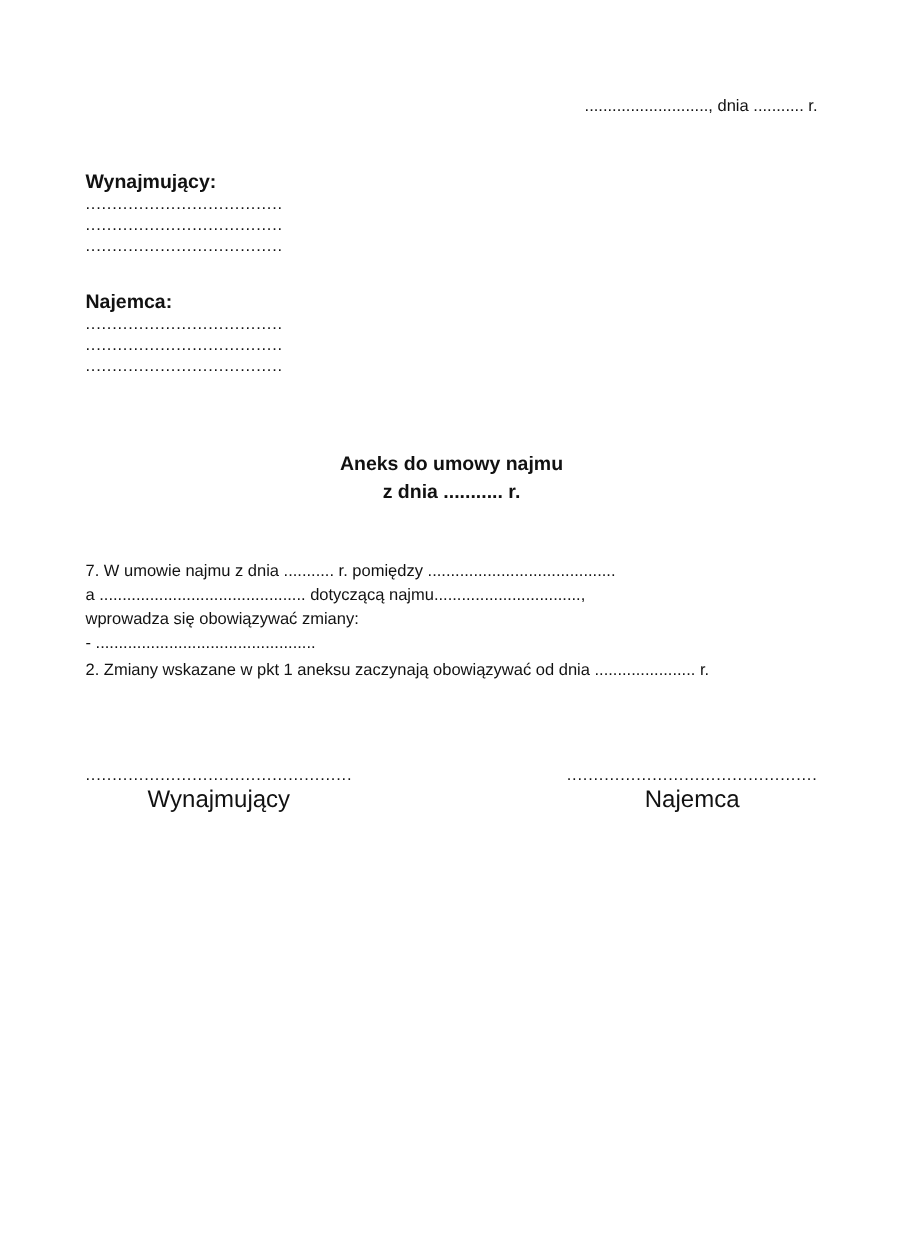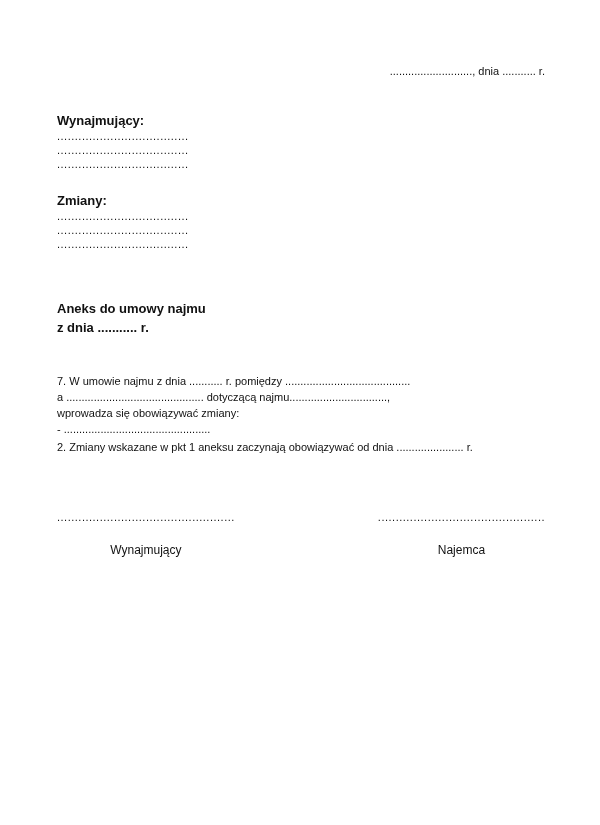--- a/index.html
+++ b/index.html
@@ -28,20 +28,21 @@
     line-height: 16px;
   }
   .dotted-line {
     font-size: 11px;
     line-height: 14px;
     letter-spacing: 0.5px;
     white-space: nowrap;
   }
   .doc-title {
     margin-top: 48px;
+    text-align: center;
     font-size: 13px;
     font-weight: bold;
     line-height: 19px;
   }
   .clause { font-size: 11px; line-height: 16px; }
   .clause-1 { margin-top: 36px; }
   .clause-2 { margin-top: 2px; }
   .clause div { white-space: nowrap; }
   .sig-row {
     margin-top: 55px;
@@ -50,41 +51,41 @@
     align-items: flex-start;
   }
   .sig-block { text-align: center; }
   .sig-line {
     font-size: 11px;
     line-height: 14px;
     letter-spacing: 0.5px;
     white-space: nowrap;
   }
   .sig-label {
-    font-size: 12px;
+    font-size: 16px;
     line-height: 16px;
-    margin-top: 18px;
+    margin-top: 2px;
   }
 </style>
 </head>
 <body>
 
 <div class="page">
 
   <div class="date-line">..........................., dnia ........... r.</div>
 
   <div class="party landlord">
     <div class="party-label">Wynajmujący:</div>
     <div class="dotted-line">.....................................</div>
     <div class="dotted-line">.....................................</div>
     <div class="dotted-line">.....................................</div>
   </div>
 
   <div class="party tenant">
-    <div class="party-label">Zmiany:</div>
+    <div class="party-label">Najemca:</div>
     <div class="dotted-line">.....................................</div>
     <div class="dotted-line">.....................................</div>
     <div class="dotted-line">.....................................</div>
   </div>
 
   <div class="doc-title">
     <div>Aneks do umowy najmu</div>
     <div>z dnia ........... r.</div>
   </div>
 

